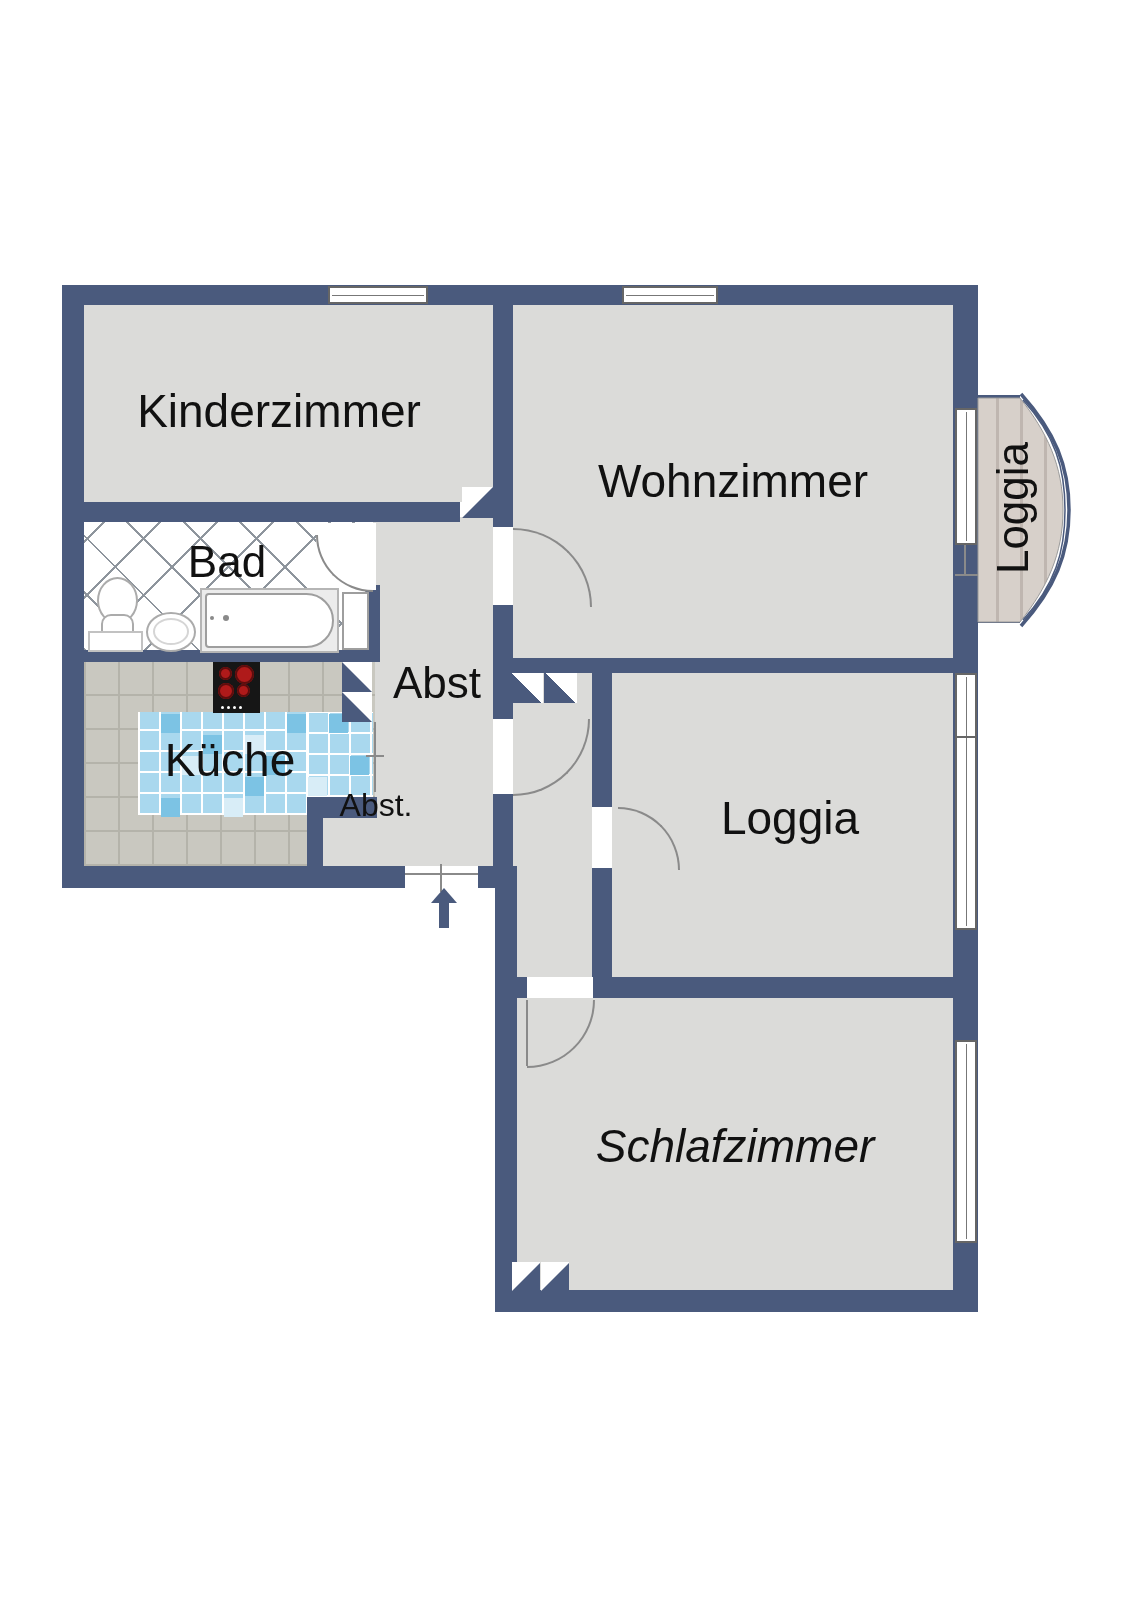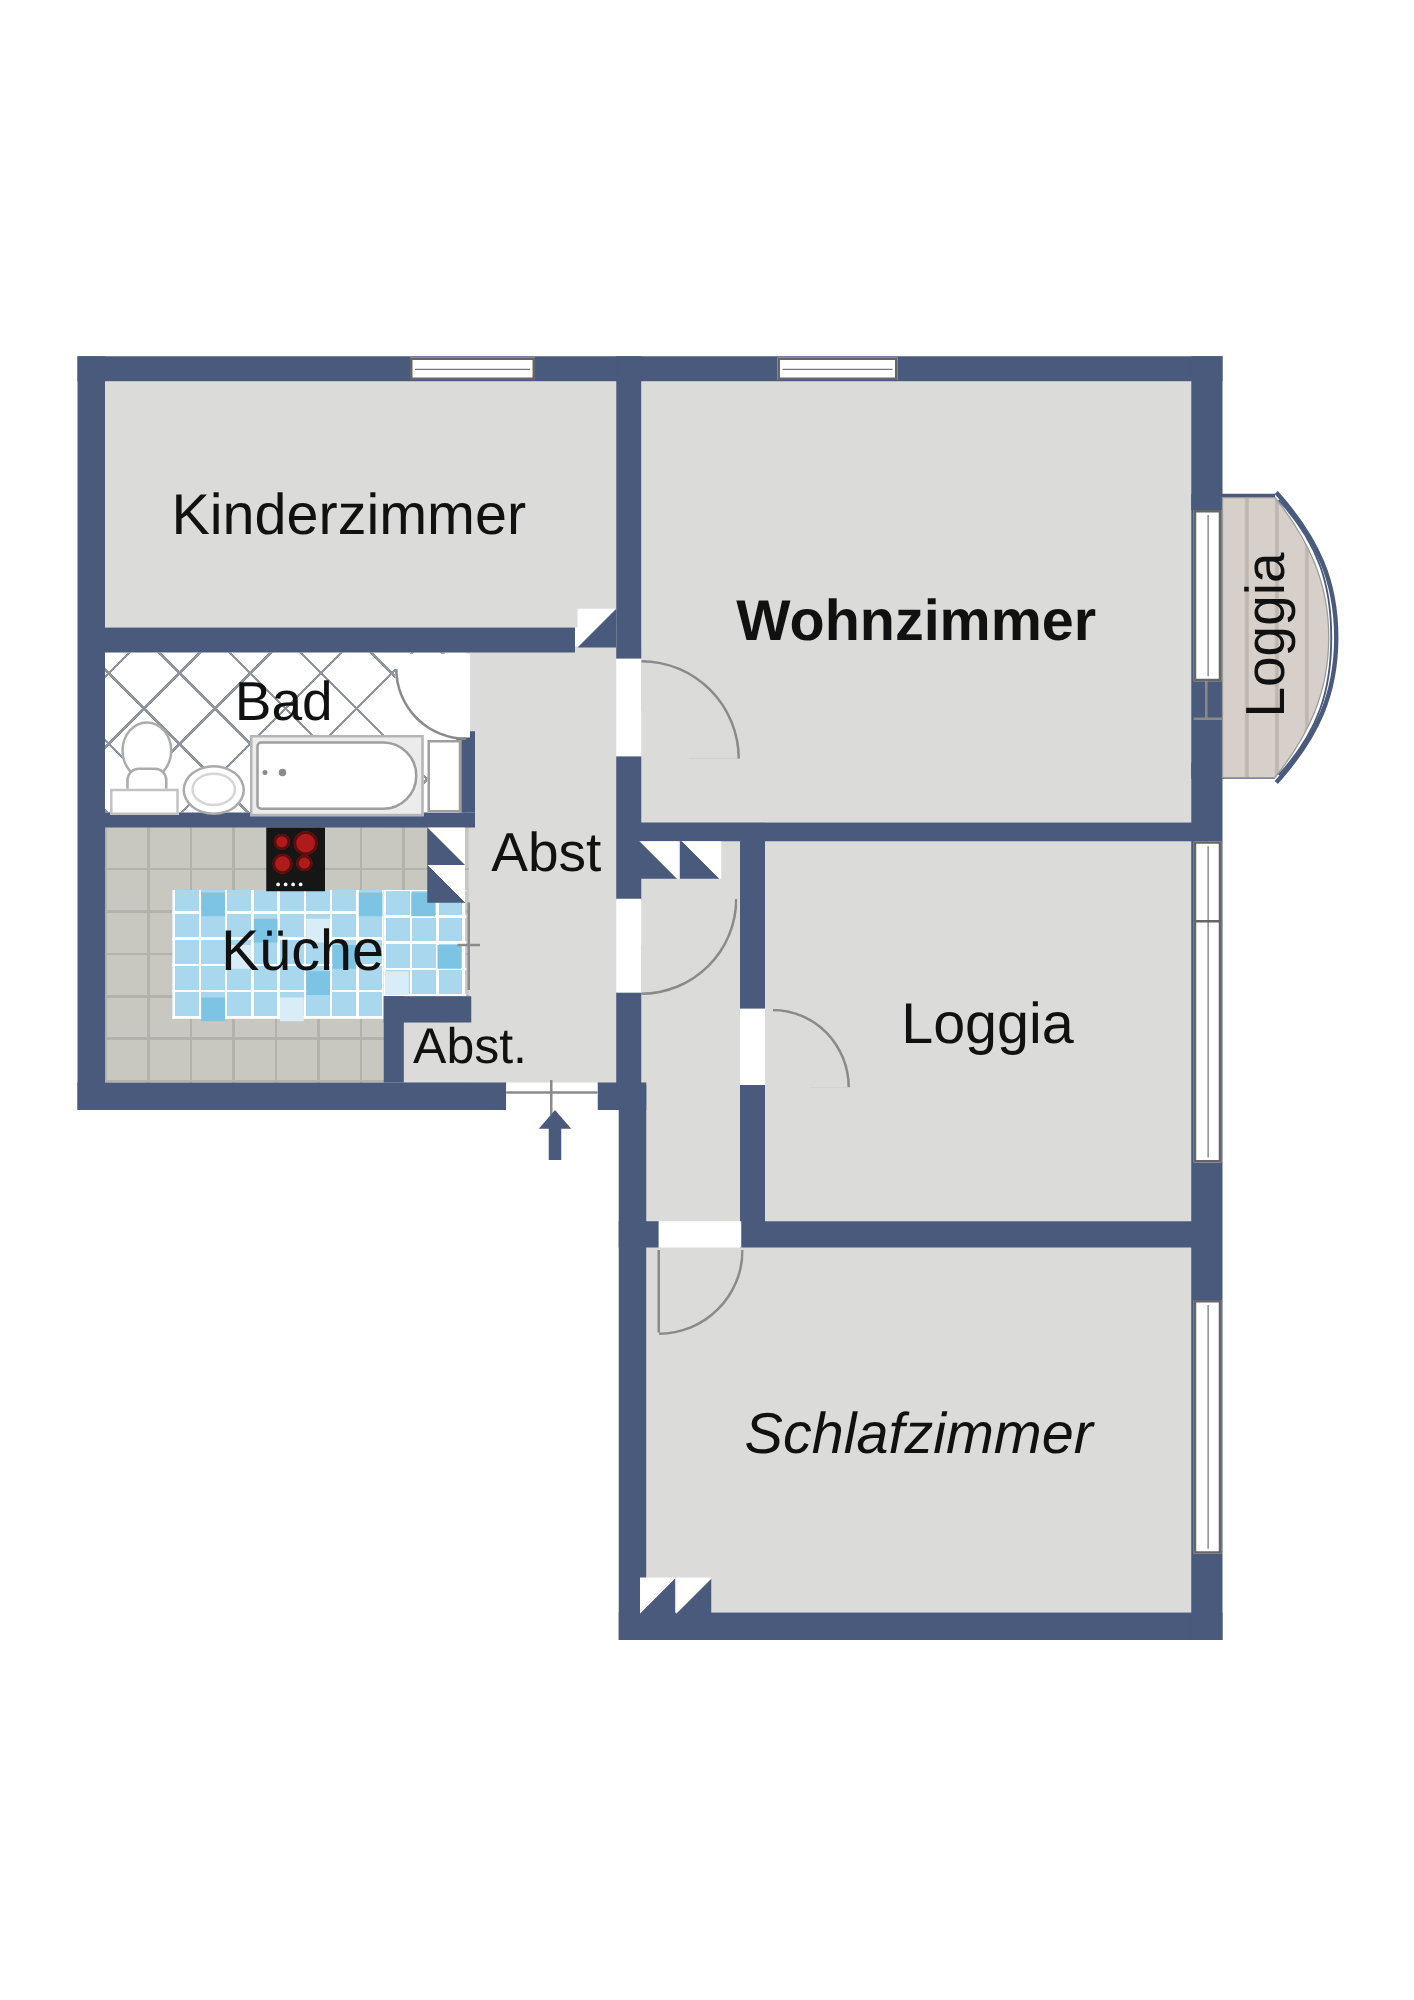--- a/index.html
+++ b/index.html
@@ -160,24 +160,24 @@
     <div class="dot" style="left:8px;top:44px;"></div>
     <div class="dot" style="left:14px;top:44px;"></div>
     <div class="dot" style="left:20px;top:44px;"></div>
     <div class="dot" style="left:26px;top:44px;"></div>
   </div>
 
   <div class="abs" style="left:431px;top:888px;width:0;height:0;border-left:13px solid transparent;border-right:13px solid transparent;border-bottom:15px solid var(--wall,#4A5A7D);"></div>
   <div class="abs wall" style="left:439px;top:902px;width:10px;height:26px;"></div>
 
   <div class="abs lbl" style="left:279px;top:411px;">Kinderzimmer</div>
-  <div class="abs lbl" style="left:733px;top:496px;font-weight:bold;">Wohnzimmer</div>
+  <div class="abs lbl" style="left:733px;top:481px;">Wohnzimmer</div>
   <div class="abs lbl" style="left:227px;top:562px;font-size:44px;">Bad</div>
   <div class="abs lbl" style="left:437px;top:683px;font-size:44px;">Abst</div>
-  <div class="abs lbl" style="left:242px;top:760px;">Küche</div>
-  <div class="abs lbl" style="left:376px;top:837px;font-size:40px;">Abst.</div>
+  <div class="abs lbl" style="left:230px;top:760px;">Küche</div>
+  <div class="abs lbl" style="left:376px;top:805px;font-size:32px;">Abst.</div>
   <div class="abs lbl" style="left:790px;top:818px;">Loggia</div>
   <div class="abs lbl" style="left:735px;top:1146px;font-style:italic;">Schlafzimmer</div>
   <div class="abs" style="left:893px;top:483px;width:240px;height:50px;transform:rotate(-90deg);display:flex;align-items:center;justify-content:center;">
     <span class="abs" style="position:static;color:var(--label,#111);font-size:44px;white-space:nowrap;">Loggia</span>
   </div>
 
 </div>
 
 </body></html>

